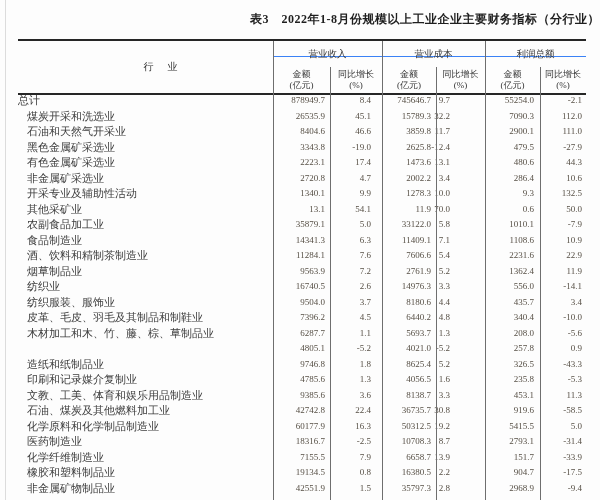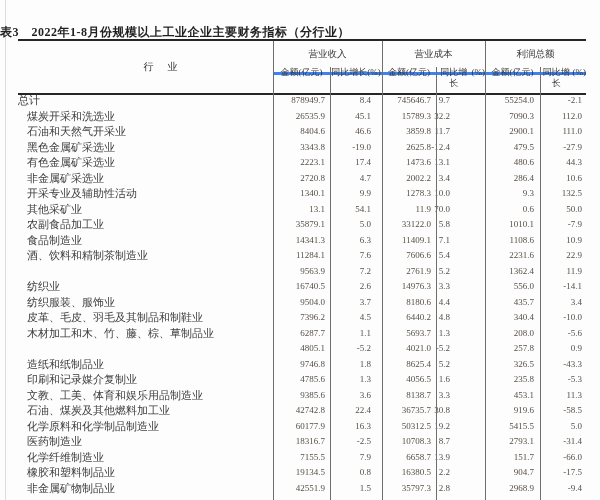--- a/index.html
+++ b/index.html
@@ -4,37 +4,37 @@
 <style>
   html,body{margin:0;padding:0;}
   body{
     width:600px;height:500px;position:relative;overflow:hidden;
     background:#fdfdfd;
     font-family:"Liberation Serif","DejaVu Serif",serif;
     -webkit-font-smoothing:antialiased;
   }
   .page-edge{position:absolute;top:0;left:5px;width:1px;height:500px;background:#dcdcdc;}
   .title{
-    position:absolute;top:24px;left:0;width:600px;height:20px;
-    text-align:left;font-size:12px;font-weight:bold;color:#1f1f1f;
+    position:absolute;top:11px;left:0;width:600px;height:20px;
+    text-align:right;font-size:12px;font-weight:bold;color:#1f1f1f;
     letter-spacing:0.5px;
   }
   .table{position:absolute;left:18px;top:39px;width:568px;height:461px;}
   .table-top{position:absolute;left:0;top:0;width:568px;height:0;border-top:2px solid #262626;}
   
   .thead{position:absolute;left:0;top:2px;width:568px;height:52px;border-bottom:2px solid #262626;}
   .industry-head{
     position:absolute;left:16px;top:0;width:255px;height:52px;
     display:flex;align-items:center;justify-content:center;
     font-size:10px;color:#333;letter-spacing:2px;
   }
-  .ghead{position:absolute;top:0;height:34px;line-height:26px;text-align:center;
-    font-size:9.5px;color:#333;border-bottom:3px solid #3b82f6;box-sizing:border-box;}
+  .ghead{position:absolute;top:0;height:16px;line-height:26px;text-align:center;
+    font-size:9.5px;color:#333;border-bottom:1px solid #3b82f6;box-sizing:border-box;}
   .shead{position:absolute;top:26px;height:26px;text-align:center;font-size:9px;color:#333;
-    display:flex;flex-direction:row;justify-content:center;box-sizing:border-box;}
+    display:flex;flex-direction:column;justify-content:center;box-sizing:border-box;}
   .shead .l1{line-height:11px;}
   .shead .l2{line-height:11px;}
   
   .tbody{position:absolute;left:0;top:54px;width:568px;}
   .trow{position:relative;height:15.5px;width:568px;}
   .c{position:absolute;top:0;height:15.5px;line-height:15.5px;box-sizing:border-box;
      white-space:nowrap;overflow:hidden;}
   .c.industry{left:0;width:255px;font-size:11px;color:#3c3c3c;padding-left:0;}
   .trow.indent .c.industry{padding-left:9px;}
   .c.v{font-size:9px;color:#564f45;text-align:right;}
@@ -186,20 +186,21 @@
       <div class="trow indent">
         <div class="c industry">酒、饮料和精制茶制造业</div>
         <div class="c v v0">11284.1</div>
         <div class="c v v1">7.6</div>
         <div class="c v v2">7606.6</div>
         <div class="c v v3">5.4</div>
         <div class="c v v4">2231.6</div>
         <div class="c v v5">22.9</div>
       </div>
       <div class="trow indent">
+        <div class="c industry">烟草制品业</div>
         <div class="c v v0">9563.9</div>
         <div class="c v v1">7.2</div>
         <div class="c v v2">2761.9</div>
         <div class="c v v3">5.2</div>
         <div class="c v v4">1362.4</div>
         <div class="c v v5">11.9</div>
       </div>
       <div class="trow indent">
         <div class="c industry">纺织业</div>
         <div class="c v v0">16740.5</div>
@@ -298,21 +299,21 @@
         <div class="c v v4">2793.1</div>
         <div class="c v v5">-31.4</div>
       </div>
       <div class="trow indent">
         <div class="c industry">化学纤维制造业</div>
         <div class="c v v0">7155.5</div>
         <div class="c v v1">7.9</div>
         <div class="c v v2">6658.7</div>
         <div class="c v v3">13.9</div>
         <div class="c v v4">151.7</div>
-        <div class="c v v5">-66.0</div>
+        <div class="c v v5">-33.9</div>
       </div>
       <div class="trow indent">
         <div class="c industry">橡胶和塑料制品业</div>
         <div class="c v v0">19134.5</div>
         <div class="c v v1">0.8</div>
         <div class="c v v2">16380.5</div>
         <div class="c v v3">2.2</div>
         <div class="c v v4">904.7</div>
         <div class="c v v5">-17.5</div>
       </div>

